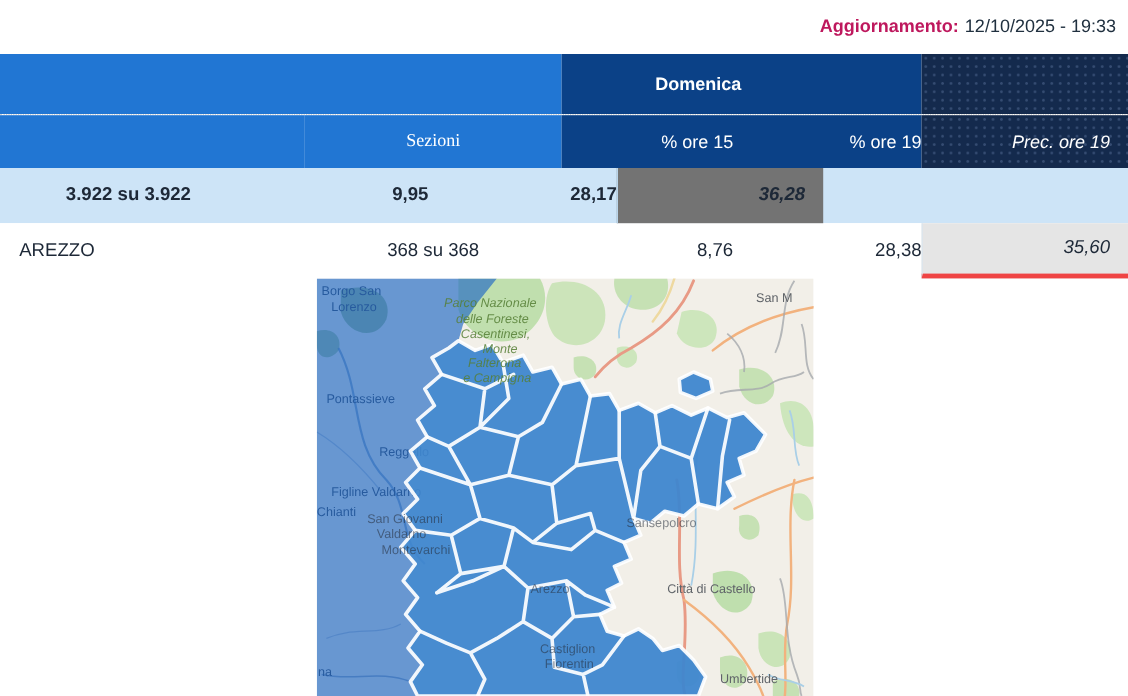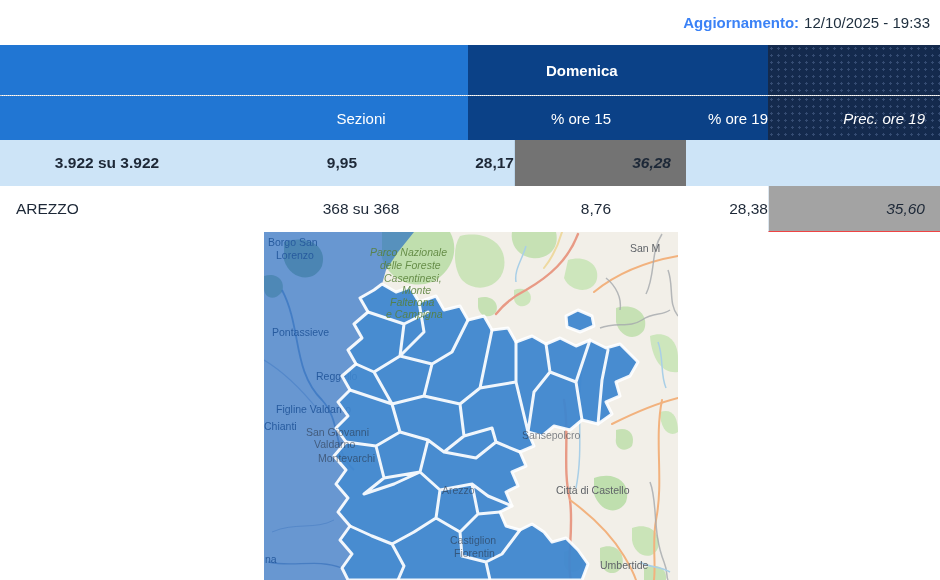--- a/index.html
+++ b/index.html
@@ -8,46 +8,46 @@
     font-family:"Liberation Sans",sans-serif;
     -webkit-font-smoothing:antialiased;
   }
   .page{width:940px;height:580px;position:relative;}
 
   
   .update-bar{
     height:45px;display:flex;align-items:center;justify-content:flex-end;
     padding-right:10px;box-sizing:border-box;font-size:15px;color:#20303f;gap:5px;
   }
-  .update-bar .u-label{font-weight:bold;color:#3b82f6;}
+  .update-bar .u-label{font-weight:bold;color:#be185d;}
 
   
   .hrow{display:flex;color:#fff;font-size:15px;}
   .hrow1{height:50px;}
   .hrow2{height:45px;border-top:1px dotted rgba(0,0,0,0.18);box-sizing:border-box;}
   .hc{display:flex;align-items:center;box-sizing:border-box;}
-  .bg-blue{background:var(--header-blue);}
+  .bg-blue{background:var(--header-blue);font-family:Liberation Serif, serif;}
   .bg-dark{background:var(--header-dark);}
   .bg-navy{
     background-color:var(--header-navy);
     background-image:radial-gradient(rgba(140,165,210,0.28) 1px, transparent 1.2px);
     background-size:7px 7px;
   }
   .left-blank{width:468px;}
   .day-cell{width:300px;padding-left:78px;font-weight:bold;}
   .prec-blank{width:172px;}
 
   .c-name{width:254px;padding-left:16px;box-sizing:border-box;display:flex;align-items:center;}
   .c-sez{width:214px;justify-content:center;box-sizing:border-box;display:flex;align-items:center;}
   .c-12{width:157px;justify-content:flex-end;padding-right:14px;box-sizing:border-box;display:flex;align-items:center;}
   .c-19{width:143px;justify-content:flex-end;padding-right:0;box-sizing:border-box;display:flex;align-items:center;}
   .c-prec{width:172px;justify-content:flex-end;padding-right:15px;box-sizing:border-box;display:flex;align-items:center;font-style:italic;}
 
   .trow{display:flex;height:46px;font-size:15.5px;color:#1d2837;background:#fff;}
-  .trow .c-prec{background:#a3a3a3;border-left:1px solid #dbe5ee;border-bottom:1px solid #ef4444;}
+  .trow .c-prec{background:#e5e5e5;border-left:1px solid #dbe5ee;border-bottom:4px solid #ef4444;}
   .trow.highlight{background:var(--row-highlight);font-weight:bold;}
   .trow.highlight .c-prec{background:#737373;border-left:1px solid #b9d4ea;border-bottom:none;}
 
   
   .map-wrap{width:414px;height:348px;margin-left:264px;}
   .map-wrap svg{display:block;}
   .base{fill:#f2efe8;}
   .green{stroke:none;}
   .overlay{fill:var(--region-overlay);stroke:none;}
   .muni{fill:var(--municipality-fill);fill-opacity:.95;stroke:#fff;stroke-width:3;stroke-linejoin:round;stroke-opacity:.92;}

